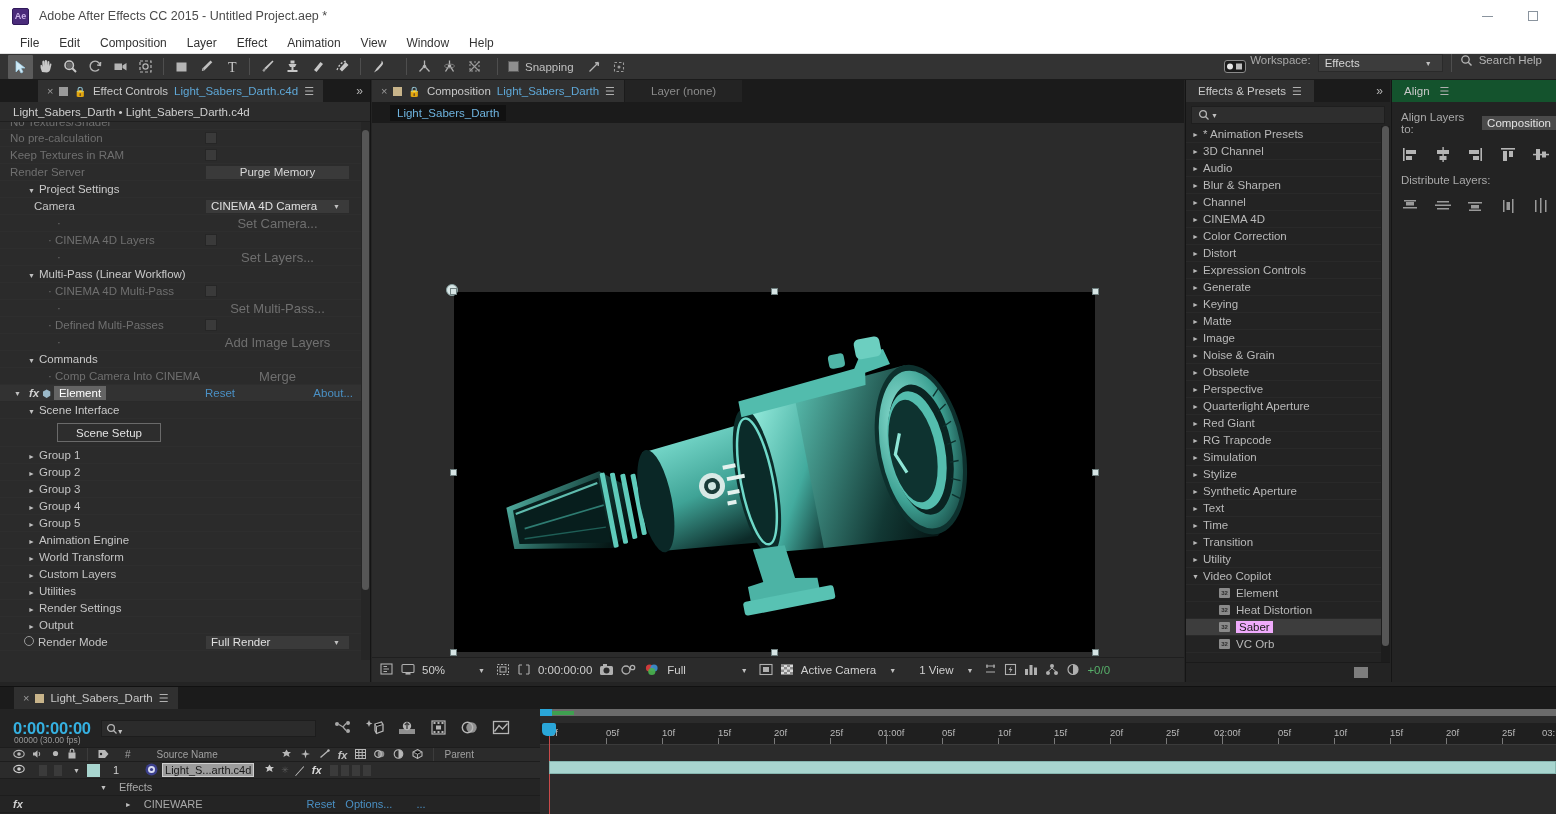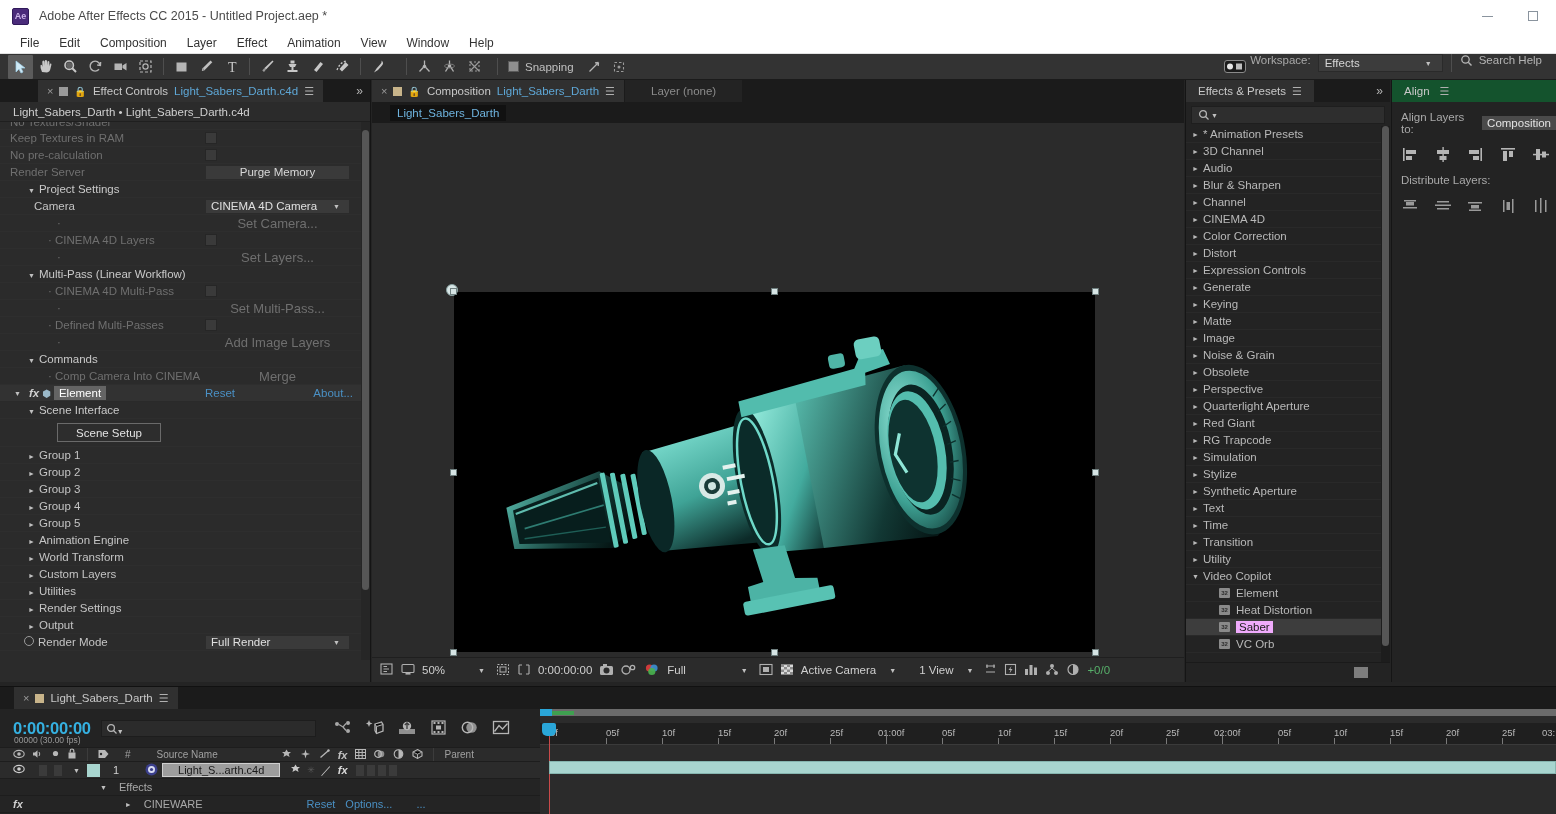--- a/index.html
+++ b/index.html
@@ -136,21 +136,21 @@
   .tl-sub { height:17px; display:flex; align-items:center; background:#242424; border-bottom:1px solid #1d1d1d; font-size:11px; color:#a9a9a9; }
   .tl-graph { position:absolute; left:540px; top:22px; right:0; bottom:0; background:#2b2b2b; }
   .ruler { position:absolute; left:0; right:0; top:14px; height:22px; background:#1f1f1f; border-bottom:1px solid #3a3a3a; }
   .rtick { position:absolute; top:4px; font-size:9.5px; color:#b9b9b9; }
   .rmark { position:absolute; bottom:0; width:1px; height:6px; background:#7a7a7a; }
   .ph { position:absolute; top:0; width:1px; background:#c94a4a; }
   .ph-head { position:absolute; width:14px; height:13px; background:#2aa6d8; border-radius:2px 2px 5px 5px; }
   .layerbar { position:absolute; left:9px; height:13px; right:0; background:#a8d5cf; border:1px solid #86b5af; }
   .wa-bar { position:absolute; left:0; right:0; top:0; height:7px; background:#6b6b6b; }
   .vline { width:1px; height:13px; background:#3c3c3c; }
-  .sel-name { background:#9d9d9d; color:#1a1a1a; font-size:11px; padding:0 15px; border:1px solid #cfcfcf; }
+  .sel-name { background:#9d9d9d; color:#1a1a1a; font-size:11px; padding:0 2px; border:1px solid #cfcfcf; }
   .lnk { color:#4a90c4; font-size:11px; }
   .mini-sq { width:9px; height:11px; background:#3b3b3b; border-right:1px solid #2b2b2b; }
 </style>
 </head>
 <body>
 
 <div class="app">
 
   <div class="titlebar">
     <div class="ae-logo">Ae</div>
@@ -346,27 +346,27 @@
       </div>
     </div>
     <div class="fx-path">Light_Sabers_Darth • Light_Sabers_Darth.c4d</div>
 
     <div class="fx-list">
 
       <div class="row" style="height:8px;overflow:hidden">
         <div class="lbl-col dim" style="margin-top:-7px">No Textures/Shader</div>
       </div>
       <div class="row">
+        <div class="lbl-col dim">No pre-calculation</div>
+        <div class="val-col">
+            <span class="chk"></span>
+          </div>
+      </div>
+      <div class="row">
         <div class="lbl-col dim">Keep Textures in RAM</div>
-        <div class="val-col">
-            <span class="chk"></span>
-          </div>
-      </div>
-      <div class="row">
-        <div class="lbl-col dim">No pre-calculation</div>
         <div class="val-col">
             <span class="chk"></span>
           </div>
       </div>
       <div class="row">
         <div class="lbl-col dim">Render Server</div>
         <div class="val-col">
             <span class="btn-wide">Purge Memory</span>
           </div>
       </div>

